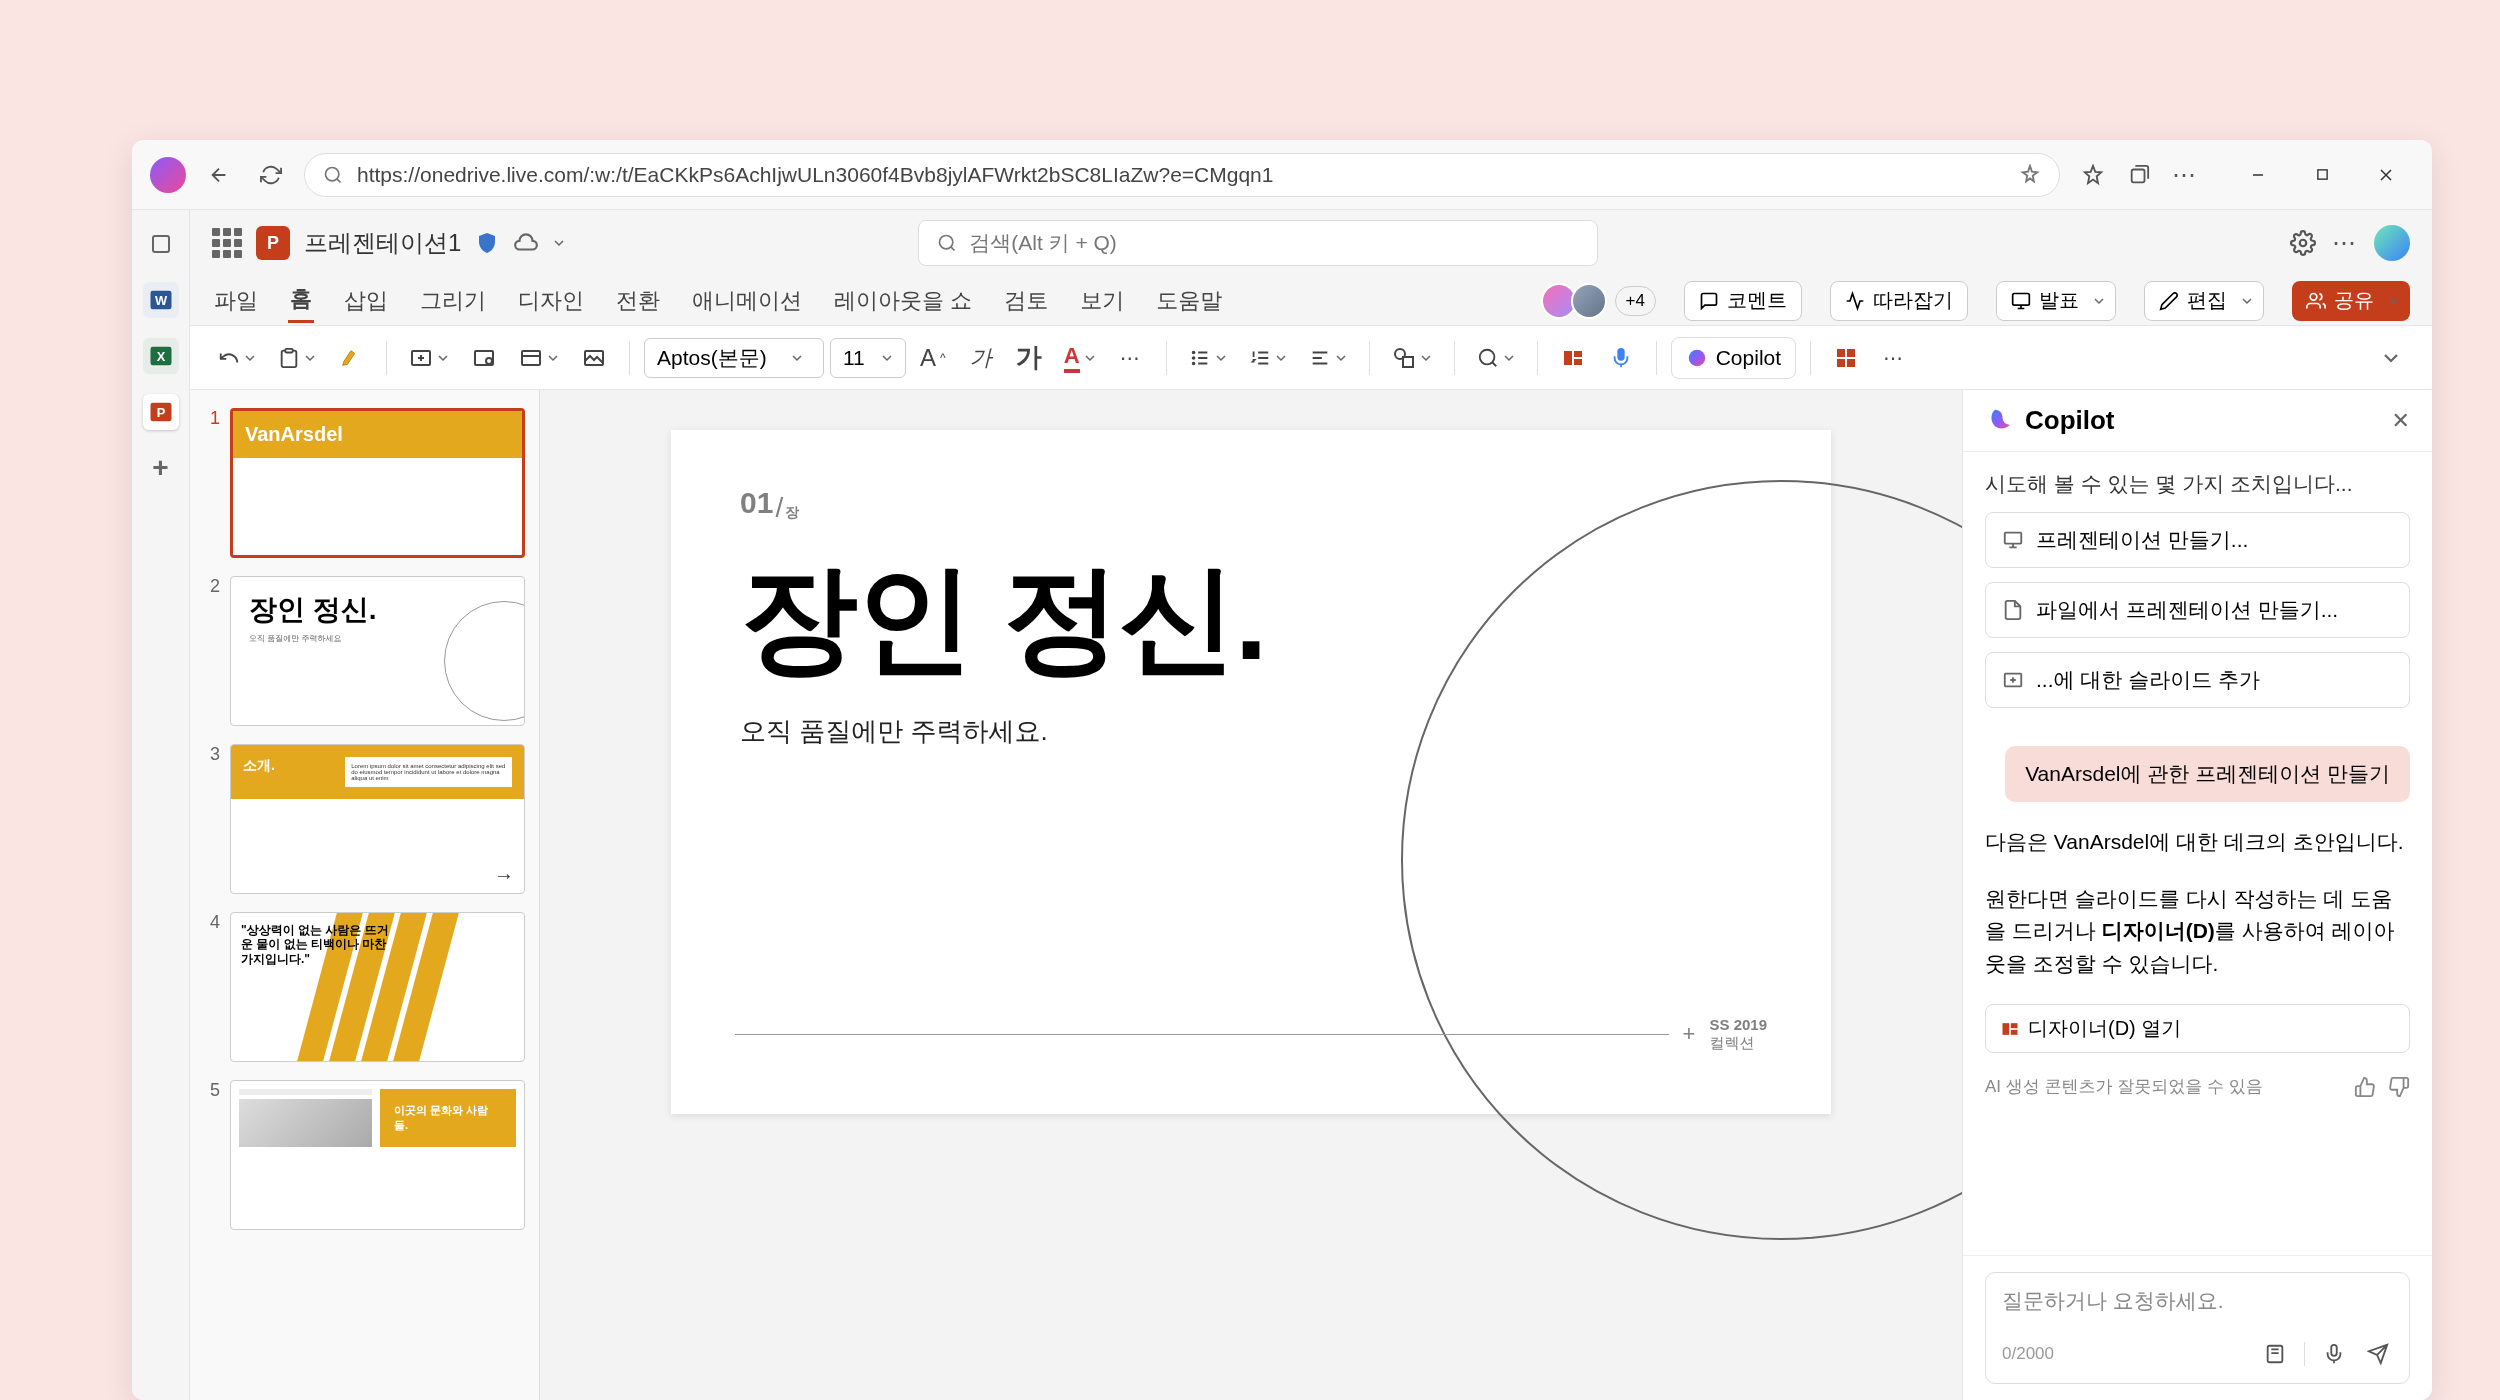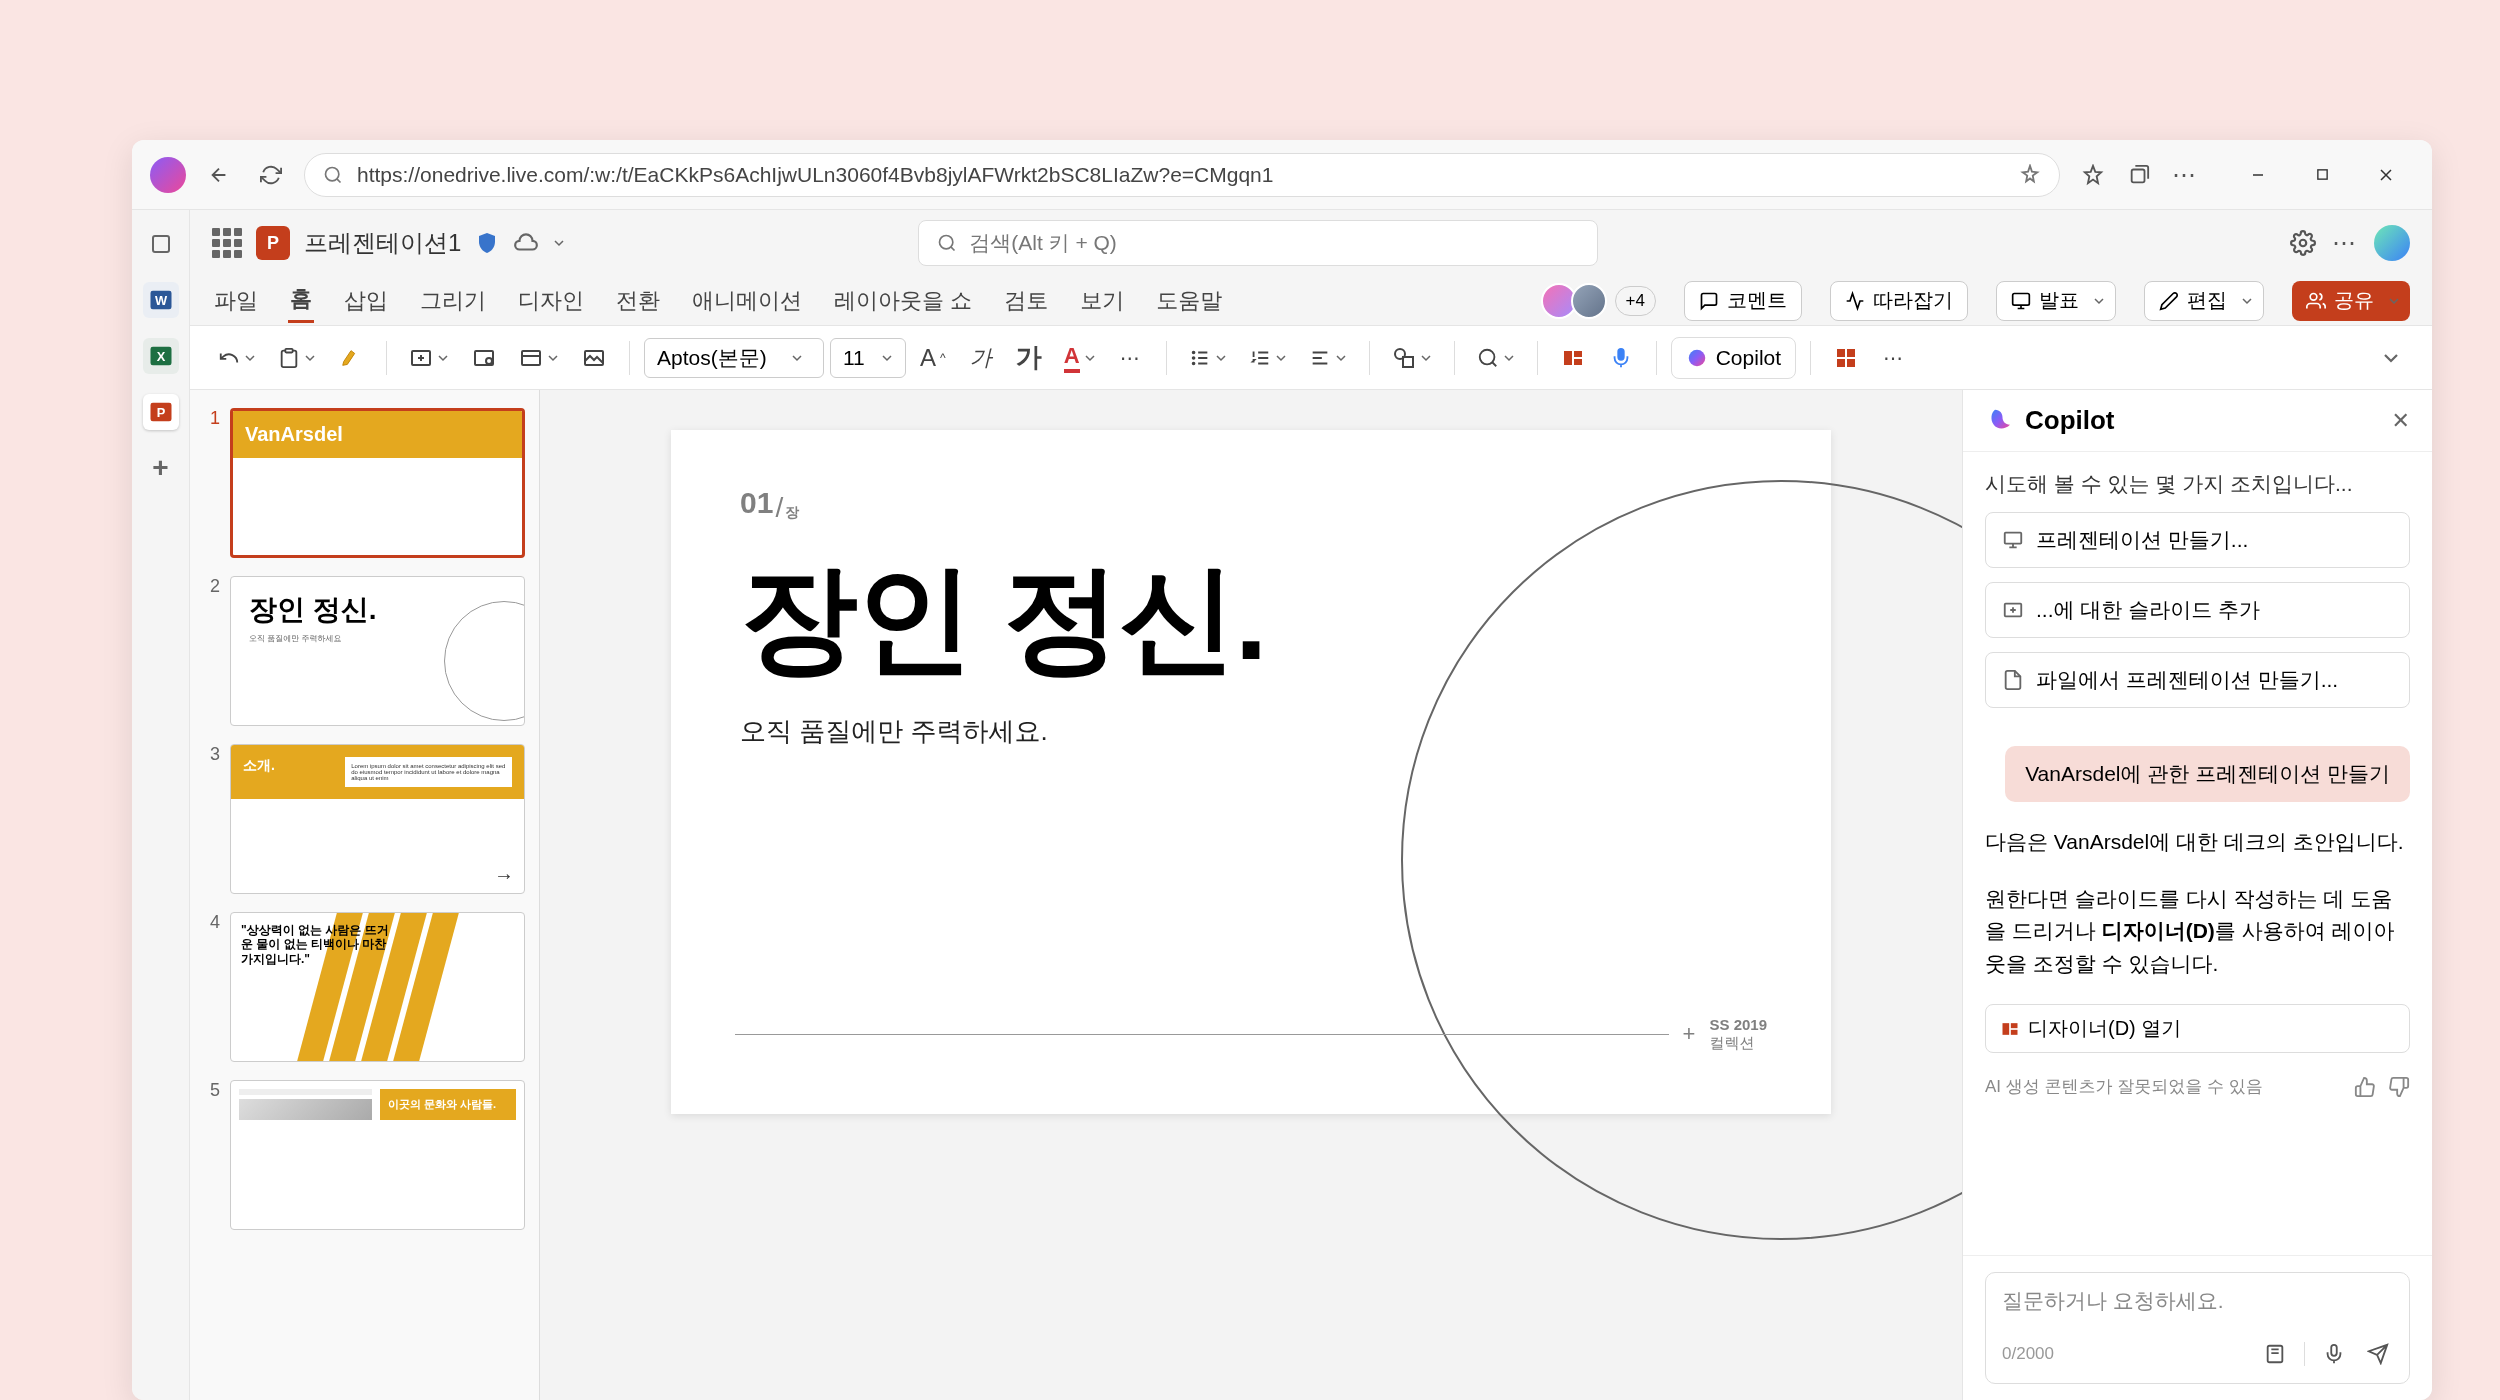--- a/index.html
+++ b/index.html
@@ -89,21 +89,21 @@
 .t3-arrow { position: absolute; bottom: 8px; right: 10px; font-size: 20px; color: #333; }
 .t4 { padding: 10px; }
 .t4-bg { position: absolute; inset: 0; display: flex; align-items: center; justify-content: center; }
 .t4-stripes { display: flex; gap: 6px; height: 100%; }
 .t4-stripes div { width: 26px; background: #e4a81f; transform: skewX(-15deg); }
 .t4-quote { position: relative; font-size: 12px; font-weight: 900; line-height: 1.2; width: 55%; }
 .t5 { display: flex; padding: 8px; gap: 8px; }
 .t5-l { width: 48%; display: flex; flex-direction: column; gap: 4px; }
 .t5-lb { height: 6px; background: #eee; }
 .t5-img { flex: 1; background: linear-gradient(135deg,#ddd,#aaa); }
-.t5-r { flex: 1; background: #e4a81f; color: #fff; padding: 8px; font-size: 11px; font-weight: bold; }
+.t5-r { flex: 1; background: #e4a81f; color: #fff; padding: 14px; font-size: 11px; font-weight: bold; }
 
 
 .canvas-wrap { flex: 1; display: flex; align-items: flex-start; justify-content: center; padding: 40px 20px; overflow: auto; }
 .canvas { width: 1160px; height: 684px; background: #fff; box-shadow: 0 2px 8px rgba(0,0,0,0.1); position: relative; padding: 56px 69px; }
 .slide-num { font-size: 30px; font-weight: 700; color: #808080; display: flex; align-items: flex-end; gap: 2px; }
 .slide-num-big { font-size: 30px; }
 .slide-num-slash { font-size: 28px; font-weight: 300; transform: translateY(4px); }
 .slide-num-small { font-size: 14px; transform: translateY(2px); }
 .slide-title { font-size: 118px; font-weight: 900; margin-top: 20px; letter-spacing: -2px; }
 .slide-sub { font-size: 26px; margin-top: 14px; color: #222; }
@@ -616,31 +616,31 @@
             <div class="cp-intro">시도해 볼 수 있는 몇 가지 조치입니다...</div>
             <div class="cp-suggestion">
               <svg width="22" height="22" viewBox="0 0 24 24" fill="none" stroke="#666" stroke-width="2">
                   <rect x="3" y="4" width="18" height="12" rx="1"></rect>
                   <path d="M8 20h8M12 16v4"></path>
                 </svg>
               <span>프레젠테이션 만들기...</span>
             </div>
             <div class="cp-suggestion">
               <svg width="22" height="22" viewBox="0 0 24 24" fill="none" stroke="#666" stroke-width="2">
+                  <path d="M14 2H6a2 2 0 00-2 2v16a2 2 0 002 2h12a2 2 0 002-2V8z"></path>
+                  <path d="M14 2v6h6"></path>
+                </svg>
+              <span>파일에서 프레젠테이션 만들기...</span>
+            </div>
+            <div class="cp-suggestion">
+              <svg width="22" height="22" viewBox="0 0 24 24" fill="none" stroke="#666" stroke-width="2">
                   <rect x="3" y="5" width="18" height="14" rx="1"></rect>
                   <path d="M12 9v6M9 12h6"></path>
                 </svg>
               <span>...에 대한 슬라이드 추가</span>
-            </div>
-            <div class="cp-suggestion">
-              <svg width="22" height="22" viewBox="0 0 24 24" fill="none" stroke="#666" stroke-width="2">
-                  <path d="M14 2H6a2 2 0 00-2 2v16a2 2 0 002 2h12a2 2 0 002-2V8z"></path>
-                  <path d="M14 2v6h6"></path>
-                </svg>
-              <span>파일에서 프레젠테이션 만들기...</span>
             </div>
             <div class="cp-user-msg">VanArsdel에 관한 프레젠테이션 만들기</div>
             <div class="cp-reply">다음은 VanArsdel에 대한 데크의 초안입니다.</div>
             <div class="cp-reply">
               <span>원한다면 슬라이드를 다시 작성하는 데 도움을 드리거나 </span><b>디자이너(D)</b><span>를 사용하여 레이아웃을 조정할 수 있습니다.</span>
             </div>
             <div class="cp-action">
               <svg width="20" height="20" viewBox="0 0 24 24" fill="#c43e1c">
                   <rect x="3" y="5" width="8" height="14"></rect>
                   <rect x="13" y="5" width="8" height="6"></rect>

